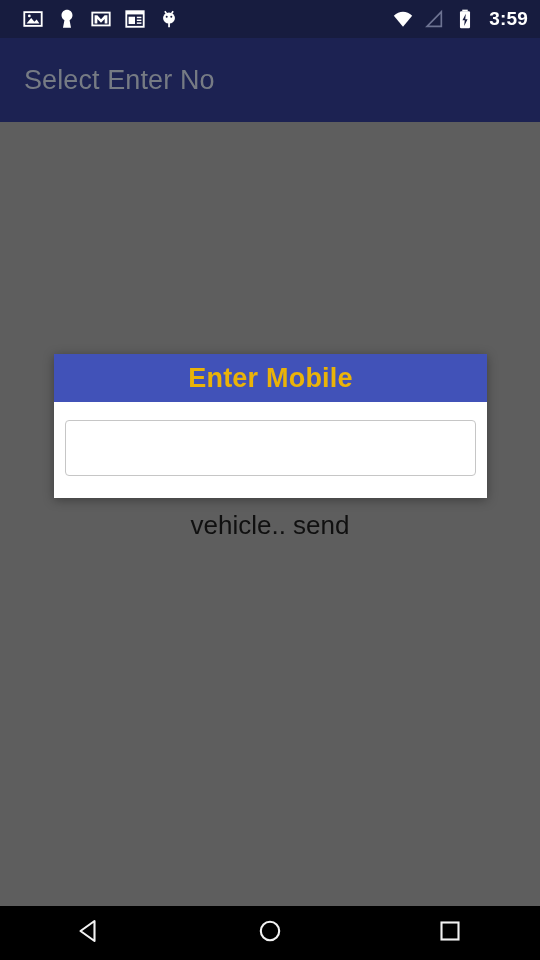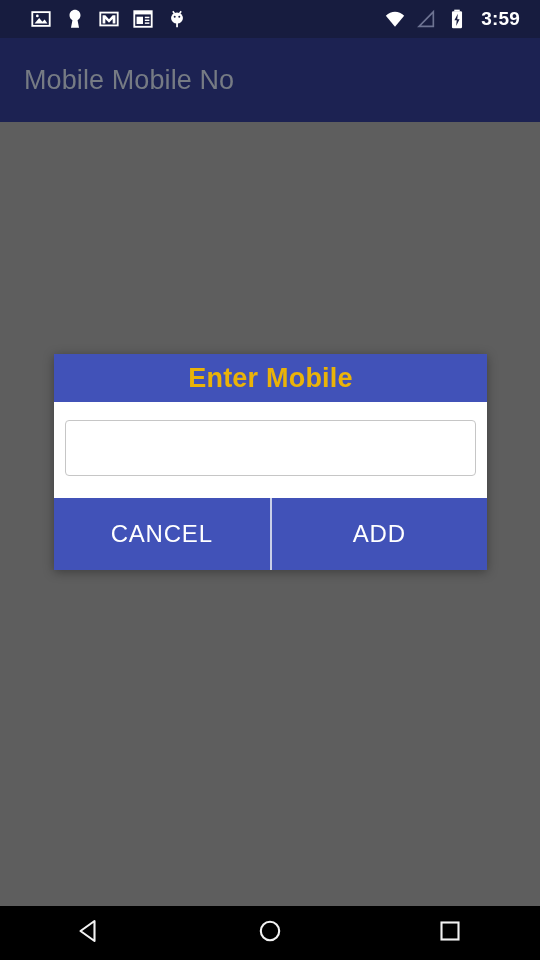--- a/index.html
+++ b/index.html
@@ -15,21 +15,21 @@
     background:#ffffff;
     overflow:hidden;
   }
 
   
   #status-bar {
     position:absolute; top:0; left:0;
     width:540px; height:38px;
     background:#171c3f;
     display:flex; align-items:center;
-    padding:0 20px;
+    padding:0 12px;
   }
   #status-left { display:flex; align-items:center; gap:12px; flex:1; padding-left:10px; }
   #status-right { display:flex; align-items:center; gap:9px; }
   .sicon { width:22px; height:22px; display:block; }
   #clock {
     color:#ffffff; font-size:19px; font-weight:bold;
     letter-spacing:0.2px; margin-left:4px;
   }
 
   
@@ -204,21 +204,21 @@
           <rect x="6.5" y="3.6" width="11" height="18.6" rx="1.4" fill="#fff"></rect>
           <path d="M12.9 6.4 L9.2 13.3 L11.7 13.3 L11.1 19.6 L14.8 12.3 L12.3 12.3 Z" fill="#171c3f"></path>
         </svg>
       </span>
 
       <span id="clock">3:59</span>
     </div>
   </div>
 
   <div id="app-bar">
-    <span id="app-bar-title">Mobile Mobile No</span>
+    <span id="app-bar-title">Select Enter No</span>
   </div>
 
   <div id="content">
 
     <div id="body-text">
       <div>Mobile No.. this</div>
       <div>vehicle.. send</div>
     </div>
 
     <div id="fab">
@@ -235,25 +235,20 @@
   <div id="dialog">
 
     <div id="dialog-title-bar">
       <span id="dialog-title">Enter Mobile</span>
     </div>
 
     <div id="dialog-body">
       <input id="mobile-input" type="text" placeholder="" style="">
     </div>
 
-    <div id="dialog-buttons">
-      <button class="dlg-btn">CANCEL</button>
-      <div id="btn-divider"></div>
-      <button class="dlg-btn">ADD</button>
-    </div>
 
   </div>
 
   <div id="nav-bar">
 
     <div class="nav-btn">
       <span>
         <svg width="30" height="30" viewBox="0 0 30 30">
           <path d="M19.5 5 L19.5 25 L5.5 15 Z" fill="none" stroke="#f2f2f2" stroke-width="2.1" stroke-linejoin="round"></path>
         </svg>

